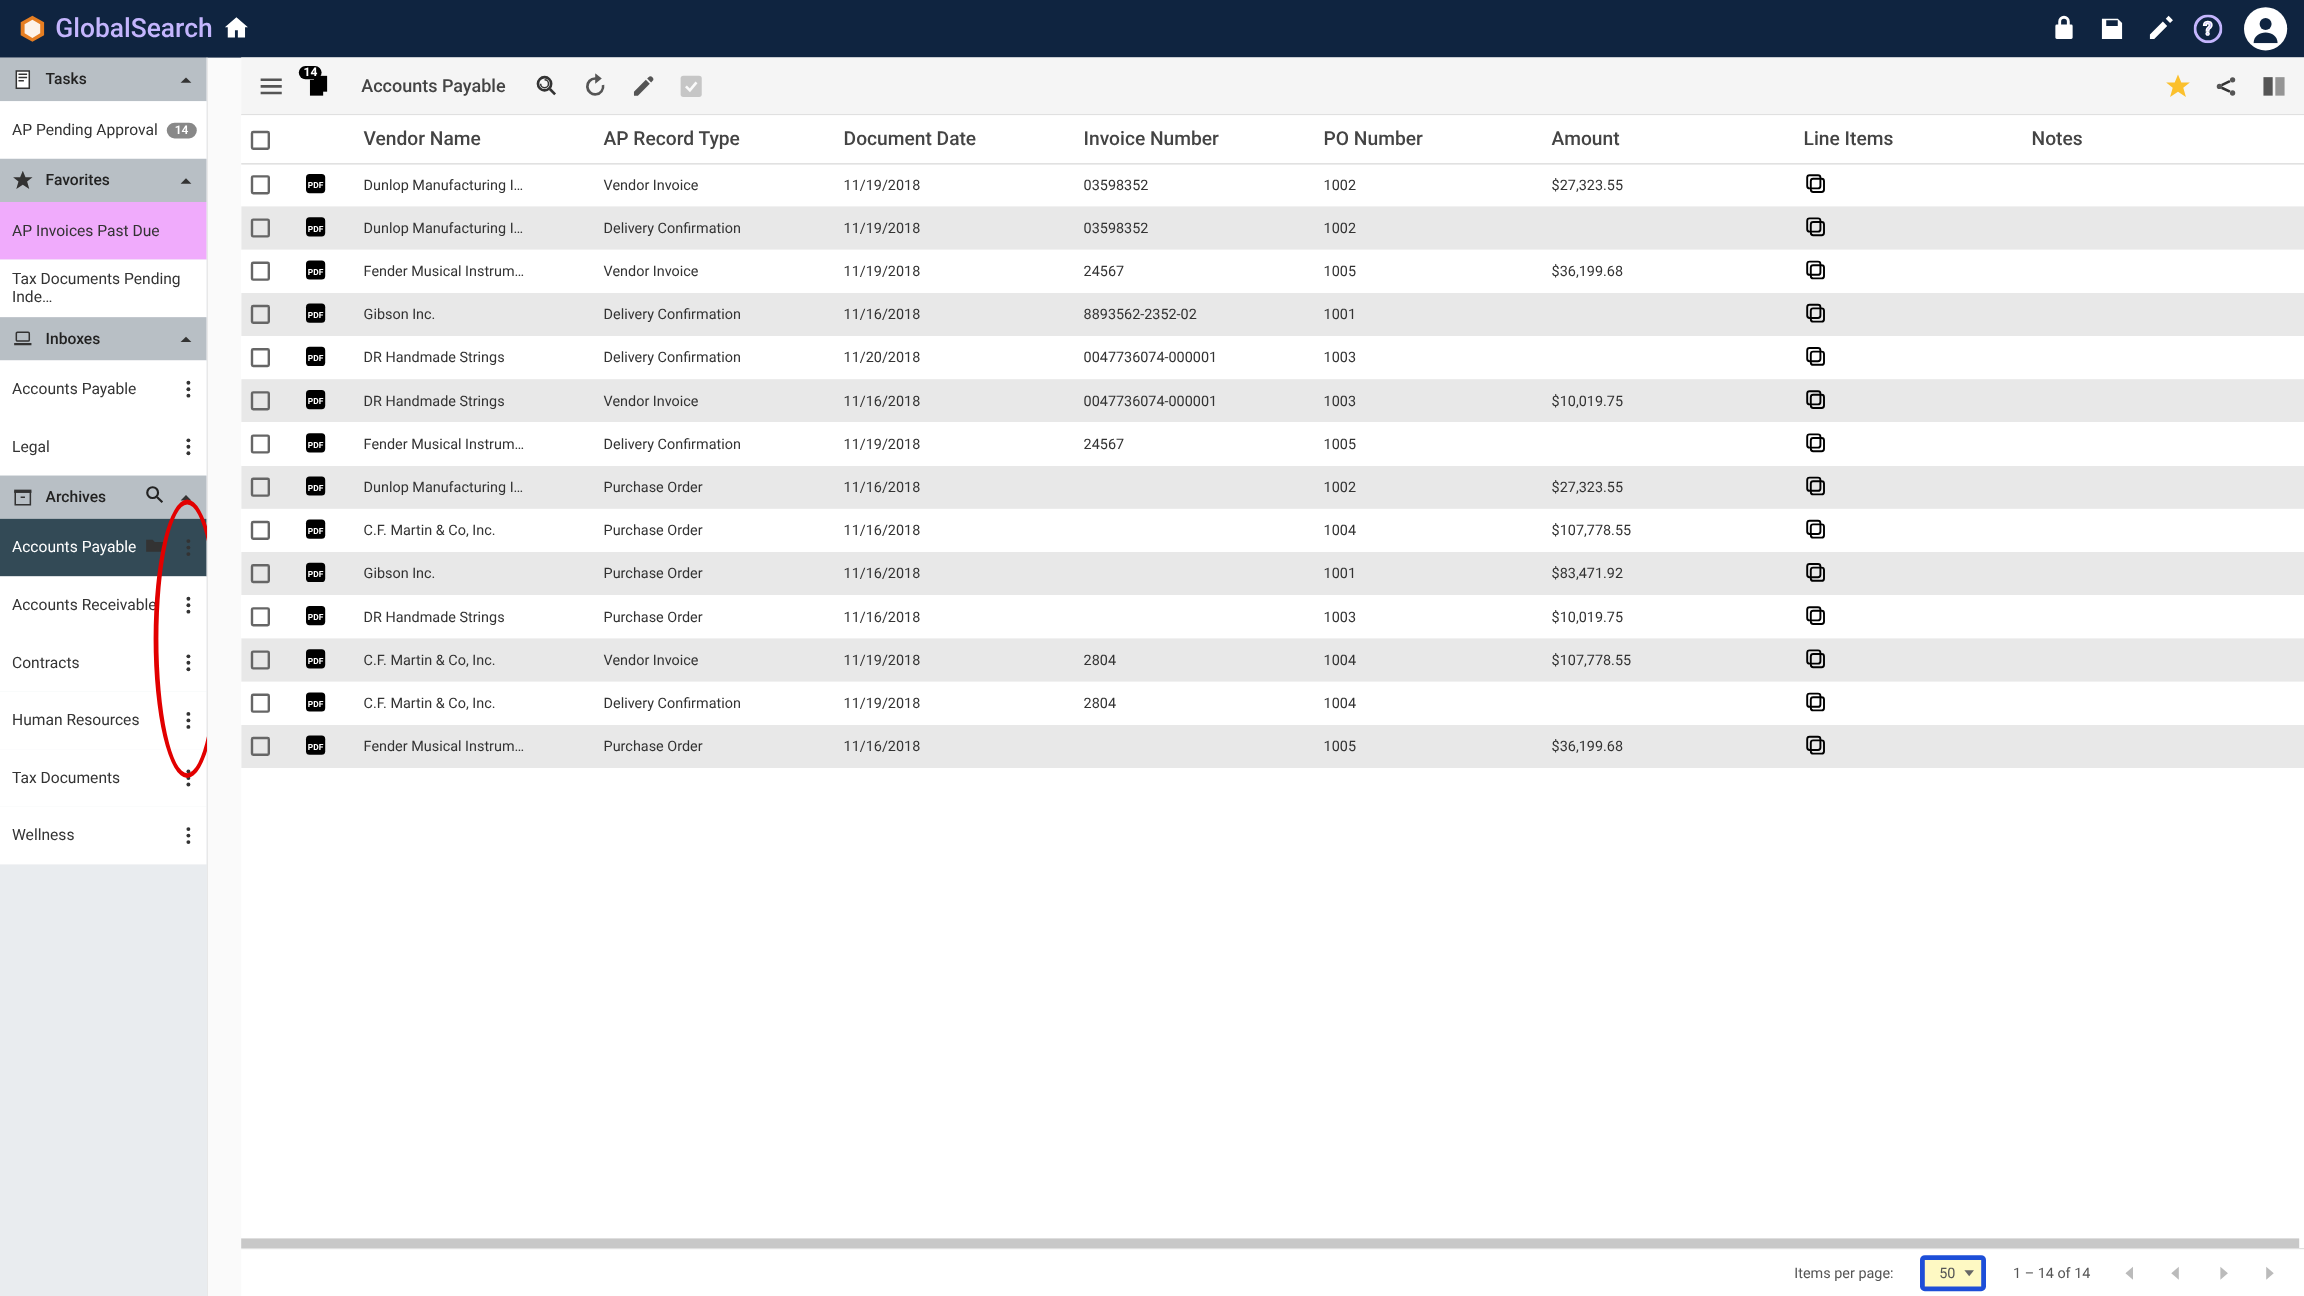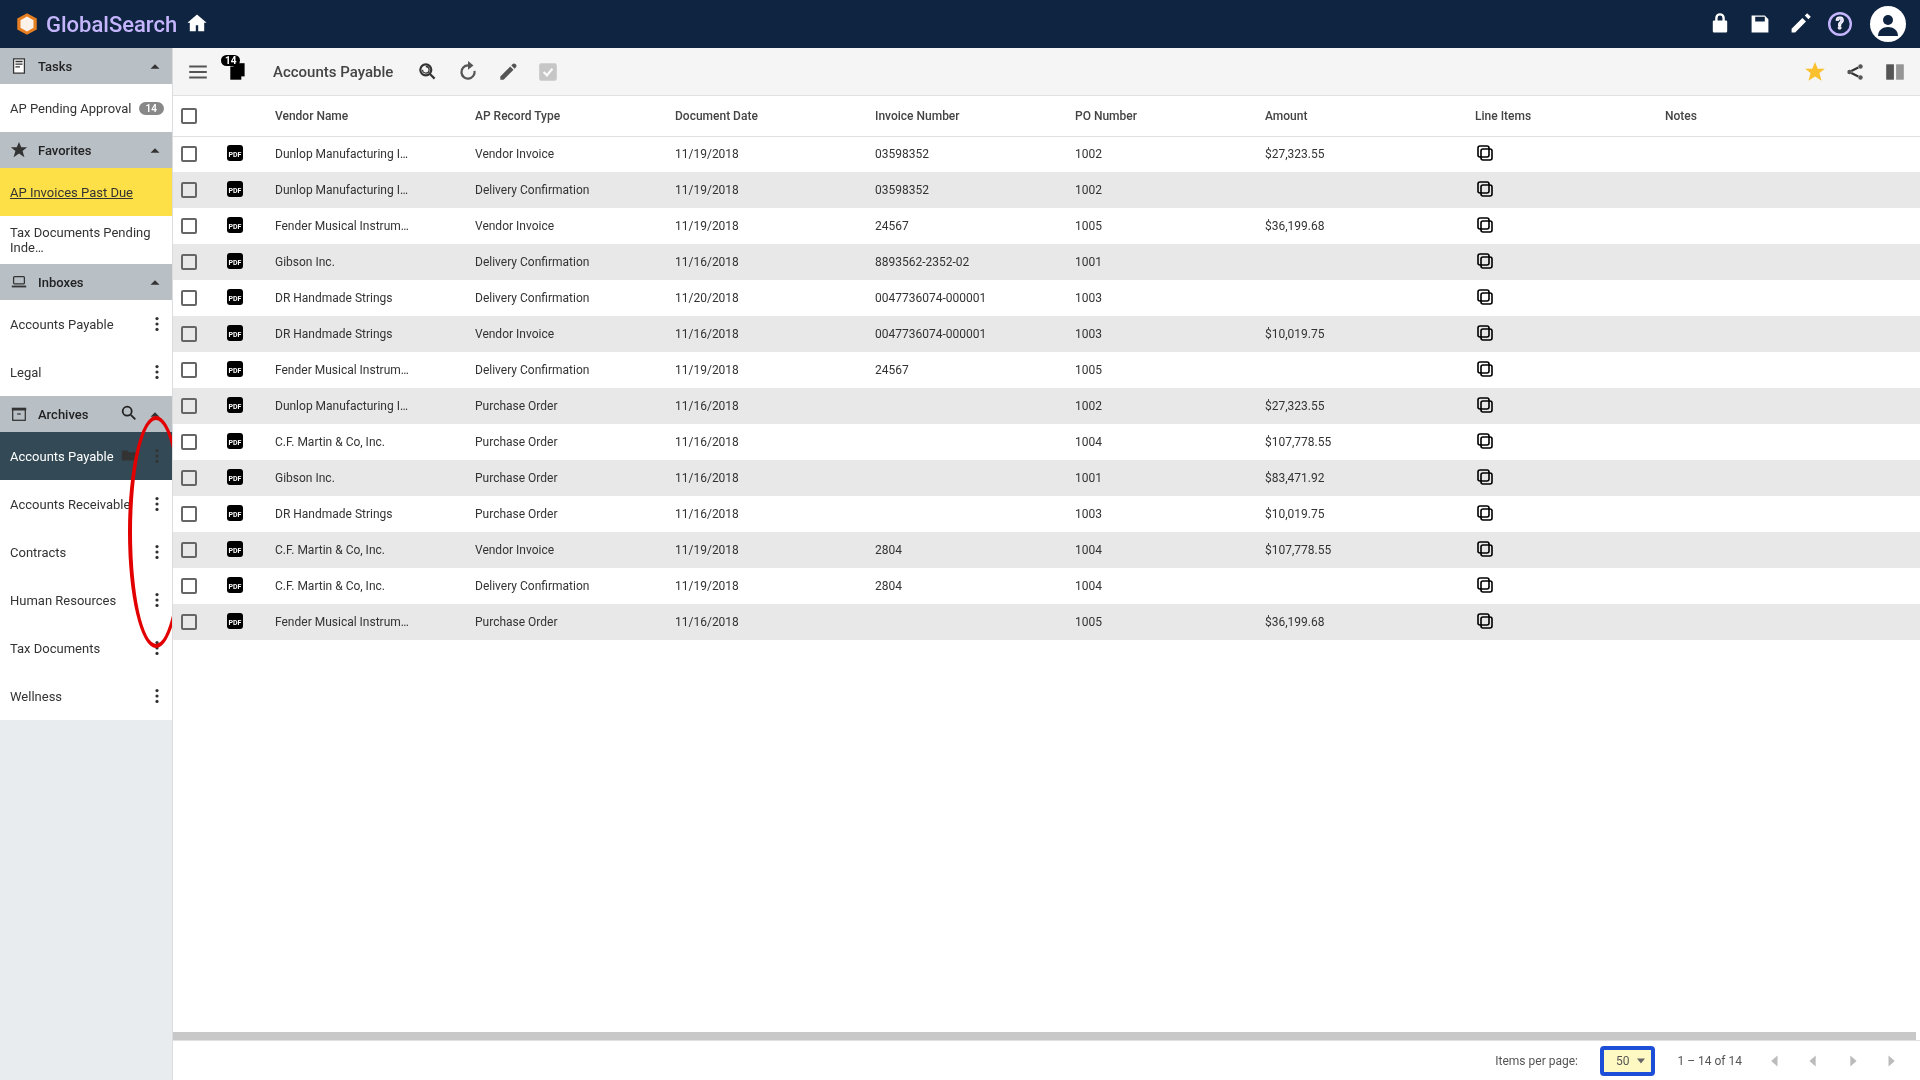--- a/index.html
+++ b/index.html
@@ -9,48 +9,48 @@
   .topbar { display: flex; align-items: center; height: 48px; background: #0f2440; color: #c4b5fd; padding: 0 14px; }
   .logo { display: flex; align-items: center; font-size: 22px; font-weight: 500; gap: 6px; }
   .logo-icon { width: 26px; height: 26px; display:inline-flex; align-items:center; justify-content:center; }
   .topbar .home { margin-left: 40px; }
   .topbar .spacer { flex: 1; }
   .topbar .ticon { width: 24px; height: 24px; margin: 0 8px; cursor: pointer; display:inline-flex; align-items:center; justify-content:center; fill:#fff; }
   .topbar .avatar { width: 36px; height: 36px; border-radius: 50%; background: #fff; margin-left: 10px; display:flex; align-items:center; justify-content:center; }
   .topbar .avatar svg { fill:#0f2440; }
 
   
-  .wrap { display: flex; height: calc(100% - 48px); }
+  .wrap { display: flex; height: calc(100% - 48px); gap: 28px; }
 
   
   .sidebar { width: 173px; background: #e9ecef; overflow-y: auto; border-right: 1px solid #dcdcdc; font-size: 13px; }
   .sb-section-header { display:flex; align-items:center; height:36px; padding:0 10px; background:#b8bfc5; color:#222; font-weight:500; gap:10px; position:relative; }
   .sb-section-header .chev { position:absolute; right:8px; }
   .sb-item { display:flex; align-items:center; height:48px; padding:0 10px; background:#fff; color:#333; position:relative; cursor:pointer; }
   .sb-item.selected { background:#334a56; color:#fff; }
-  .sb-item.highlight { background:#fde047;text-decoration:underline; }
+  .sb-item.highlight { background:#f0abfc; }
   .sb-item .badge { position:absolute; right:8px; background:#888; color:#fff; border-radius:10px; font-size:10px; padding:1px 7px; font-weight:600; }
   .sb-item .more { position:absolute; right:6px; width:18px; height:18px; display:flex; align-items:center; justify-content:center; }
   .sb-item .folder { position:absolute; right:34px; }
   .archives-header .search { position:absolute; right:34px; }
 
   
   .main { flex:1; display:flex; flex-direction:column; background:#fff; }
   .toolbar { height:48px; display:flex; align-items:center; padding:0 14px; gap:18px; background:#f5f5f5; border-bottom:1px solid #e0e0e0; }
   .toolbar .ticon2 { width:22px; height:22px; cursor:pointer; display:inline-flex; align-items:center; justify-content:center; fill:#555; }
   .toolbar .star { fill:#fbc02d; }
   .toolbar .title { font-size:15px; font-weight:500; color:#444; margin:0 6px; }
   .toolbar .badge-count { position:relative; }
   .toolbar .badge-count .n { position:absolute; top:-6px; left:-6px; background:#000; color:#fff; border-radius:8px; font-size:10px; padding:0 4px; font-weight:700; }
   .toolbar .grow { flex:1; }
 
   
   .table-wrap { flex:1; overflow:auto; }
   table.grid { width:100%; border-collapse:collapse; table-layout:fixed; }
-  table.grid th { text-align:left; font-weight:500; font-size:12px; color:#444; height:40px; padding:0 8px; border-bottom:1px solid #e0e0e0; background:#fff; }
+  table.grid th { text-align:left; font-weight:500; font-size:16px; color:#444; height:40px; padding:0 8px; border-bottom:1px solid #e0e0e0; background:#fff; }
   table.grid td { font-size:12px; color:#333; height:36px; padding:0 8px; white-space:nowrap; overflow:hidden; text-overflow:ellipsis; }
   table.grid tbody tr:nth-child(even) td { background:#e8e8e8; }
   table.grid tbody tr:nth-child(odd) td { background:#fff; }
   .chk { width:16px; height:16px; border:2px solid #666; border-radius:2px; display:inline-block; vertical-align:middle; }
   .pdf-icon { display:inline-flex; width:20px; height:20px; align-items:center; justify-content:center; }
   .lines-icon { display:inline-flex; width:20px; height:20px; }
 
   
   .pagination { height:40px; display:flex; align-items:center; justify-content:flex-end; gap:22px; padding:4px 18px; border-top:1px solid #e0e0e0; font-size:12px; color:#555; }
   .pagination .sel { border:4px solid #1d4ed8; border-radius:4px; padding:4px 22px 4px 12px; position:relative; background:#fef9c3; }

